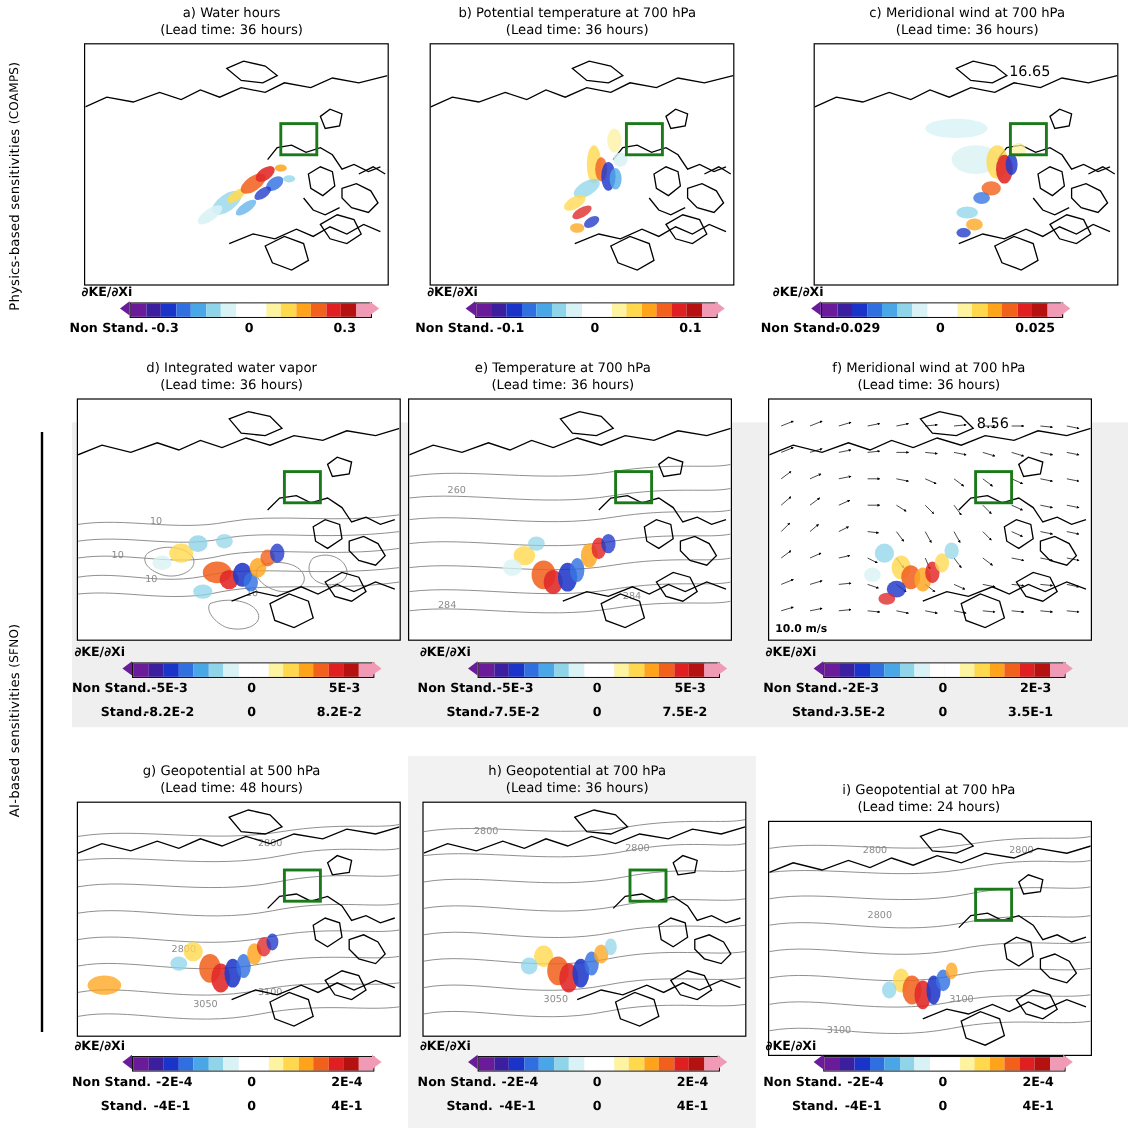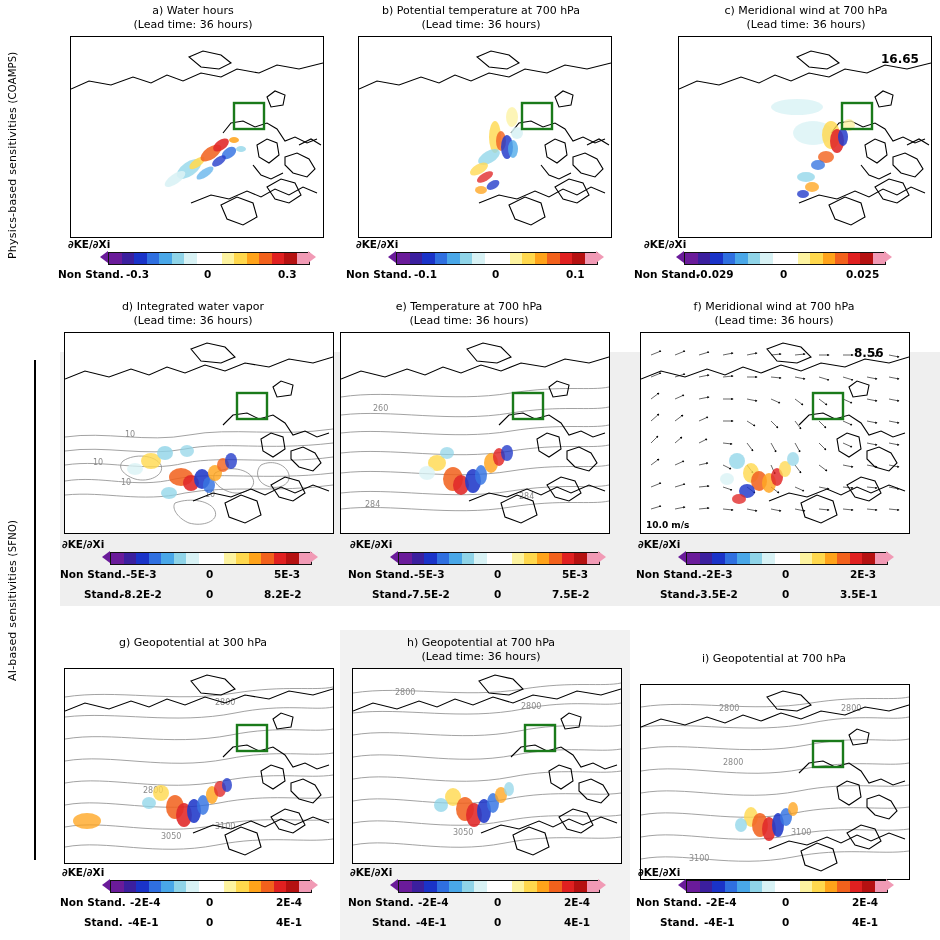--- a/index.html
+++ b/index.html
@@ -39,21 +39,21 @@
   .panel-title .sub{display:block;font-size:11px;}
   .map{
     position:absolute;
     border:1.2px solid #000;
     background:#ffffff;
     overflow:hidden;
   }
   .map svg{display:block;}
   .bigval{
     position:absolute;
-    font-size:12px;font-weight:bold;margin-left:40px;
+    font-size:12px;font-weight:normal;
   }
   .quiverkey{
     position:absolute;left:4px;bottom:3px;
     font-size:9px;font-weight:bold;background:rgba(255,255,255,.75);
     padding:0 1px;
   }
 
   
   .cb-wrap{position:absolute;}
   .cb-label{
@@ -646,21 +646,22 @@
     <div class="cb-rowname" style="left:20px;top:50px;">Stand.</div>
     <div class="cb-ticks" style="left:0;top:50px;">
       <span style="left:56px;">-3.5E-2</span>
       <span style="left:142px;">0</span>
       <span style="left:200px;">3.5E-1</span>
     </div>
   </div>
 
   <div class="panel" style="left:48px;top:636px;width:290px;height:300px;">
     <div class="panel-title">
-      <span>g) Geopotential at 300 hPa</span>
+      <span>g) Geopotential at 500 hPa</span>
+      <span class="sub">(Lead time: 48 hours)</span>
     </div>
     <div class="map" style="left:16px;top:32px;width:268px;height:194px;">
       <svg width="268" height="194" viewBox="0 0 268 194">
         <g class="contour">
           <path d="M0,28 C50,20 110,34 170,24 C220,16 250,22 268,18"></path>
           <path d="M0,48 C50,42 110,56 170,44 C220,34 250,42 268,38"></path>
           <path d="M0,70 C46,62 104,78 166,66 C216,56 248,64 268,60"></path>
           <path d="M0,92 C46,84 100,102 162,90 C212,80 246,88 268,84"></path>
           <path d="M0,114 C44,106 96,124 158,112 C208,102 244,110 268,106"></path>
           <path d="M0,136 C42,128 92,146 154,134 C204,124 242,132 268,128"></path>
@@ -811,20 +812,21 @@
     <div class="cb-ticks" style="left:0;top:50px;">
       <span style="left:64px;">-4E-1</span>
       <span style="left:142px;">0</span>
       <span style="left:212px;">4E-1</span>
     </div>
   </div>
 
   <div class="panel" style="left:624px;top:652px;width:300px;height:300px;">
     <div class="panel-title">
       <span>i) Geopotential at 700 hPa</span>
+      <span class="sub">(Lead time: 24 hours)</span>
     </div>
     <div class="map" style="left:16px;top:32px;width:268px;height:194px;">
       <svg width="268" height="194" viewBox="0 0 268 194">
         <g class="contour">
           <path d="M0,22 C50,14 110,28 170,18 C220,10 250,16 268,12"></path>
           <path d="M0,42 C50,36 110,50 170,38 C220,28 250,36 268,32"></path>
           <path d="M0,64 C46,56 104,72 166,60 C216,50 248,58 268,54"></path>
           <path d="M0,86 C46,78 100,96 162,84 C212,74 246,82 268,78"></path>
           <path d="M0,108 C44,100 96,118 158,106 C208,96 244,104 268,100"></path>
           <path d="M0,130 C42,122 92,140 154,128 C204,118 242,126 268,122"></path>

